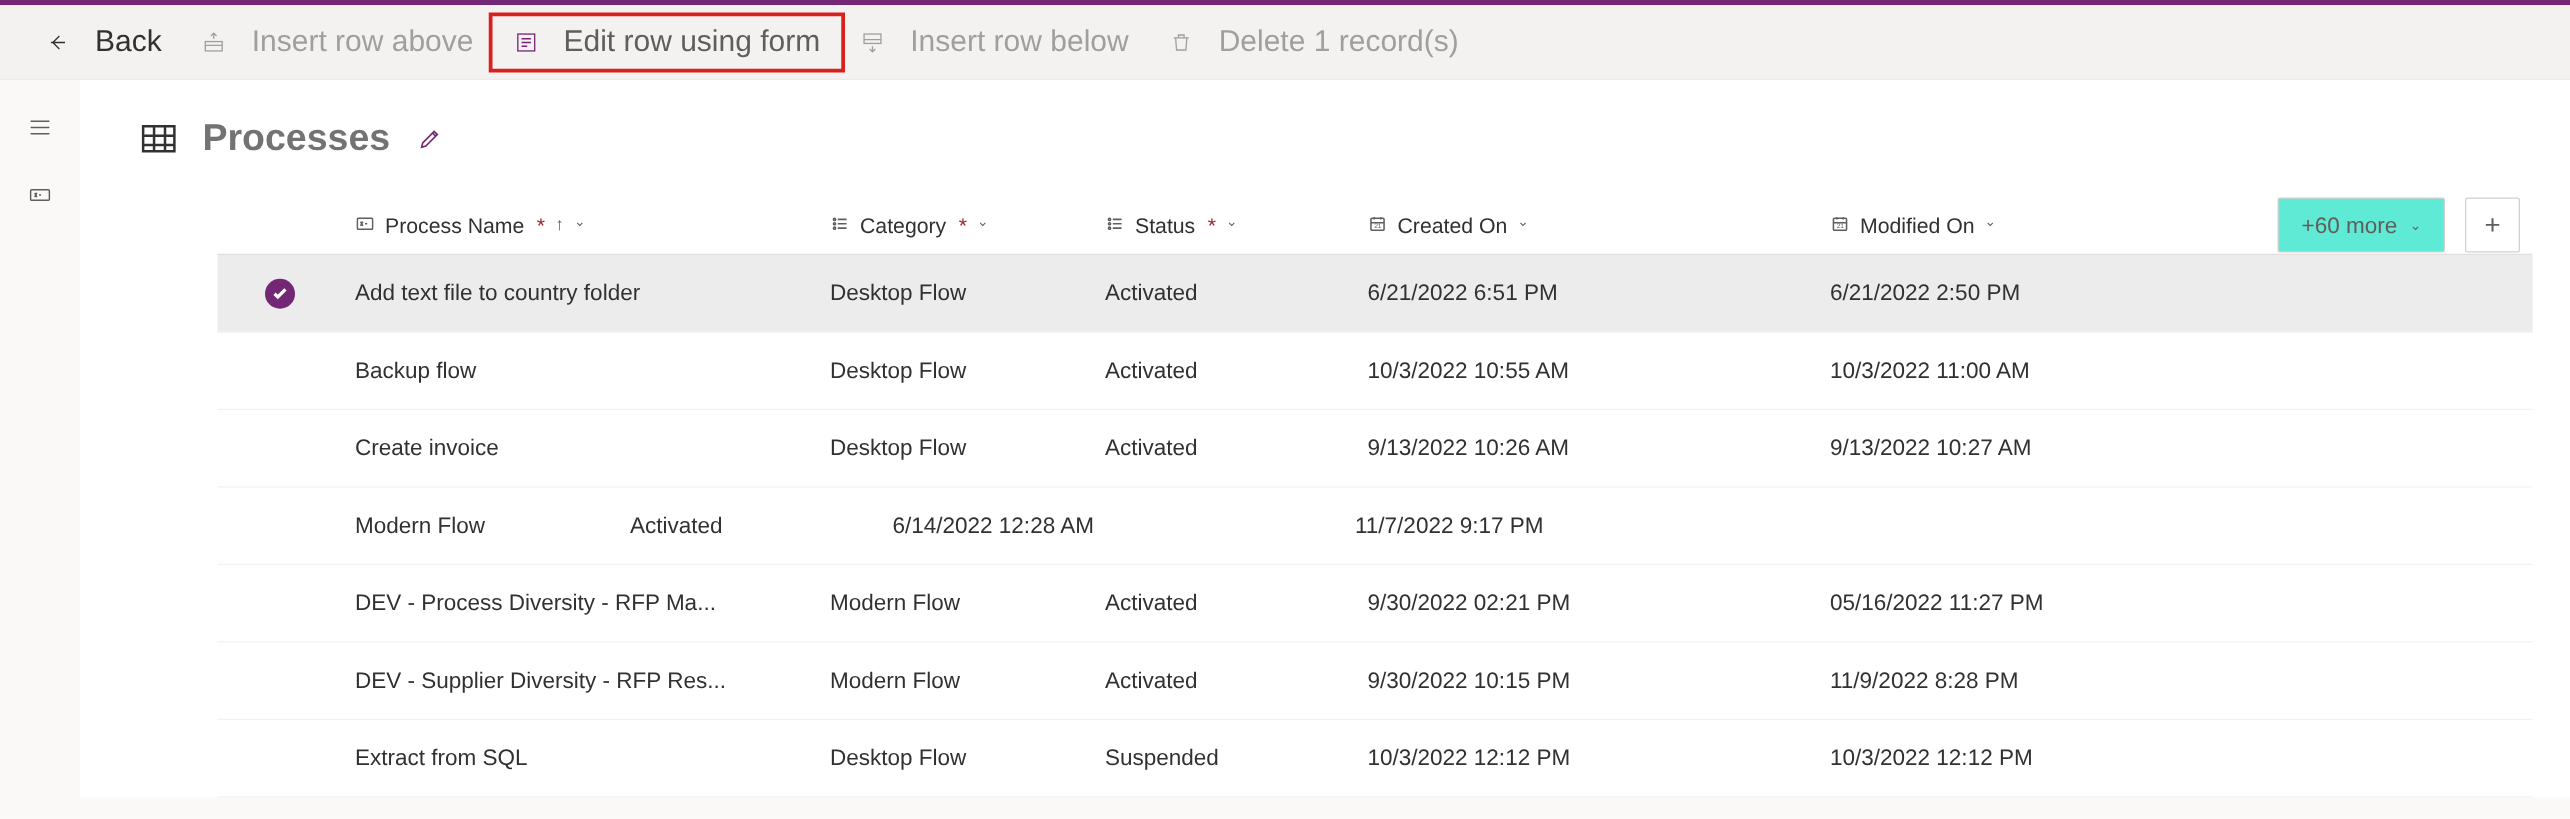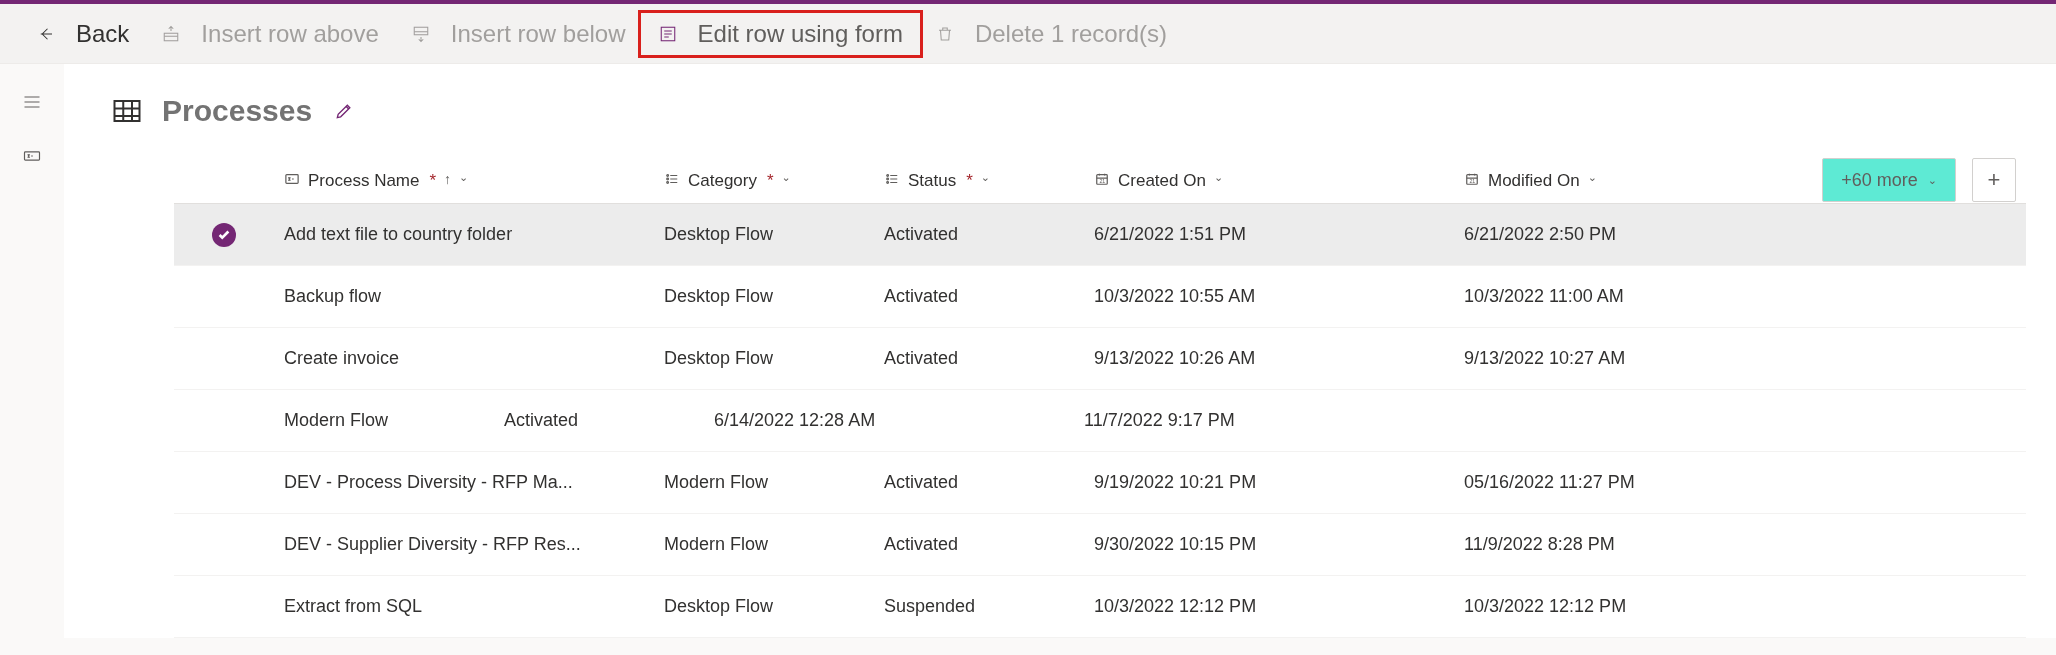--- a/index.html
+++ b/index.html
@@ -73,39 +73,39 @@
   <div class="tb-item disabled">
     <span class="tb-icon">
       <svg viewBox="0 0 24 24">
           <rect x="3" y="11" width="18" height="10"></rect>
           <path d="M3 15h18"></path>
           <path d="M12 2v6M9 5l3-3 3 3"></path>
         </svg>
     </span>
     <span>Insert row above</span>
   </div>
+  <div class="tb-item highlighted">
+    <span class="tb-icon" style="color:#742774">
+      <svg viewBox="0 0 24 24">
+          <rect x="3" y="3" width="18" height="18"></rect>
+          <path d="M7 8h10M7 12h10M7 16h6"></path>
+        </svg>
+    </span>
+    <span>Edit row using form</span>
+    <div class="highlight-box"></div>
+  </div>
   <div class="tb-item disabled">
     <span class="tb-icon">
       <svg viewBox="0 0 24 24">
           <rect x="3" y="3" width="18" height="10"></rect>
           <path d="M3 9h18"></path>
           <path d="M12 22v-6M9 19l3 3 3-3"></path>
         </svg>
     </span>
     <span>Insert row below</span>
-  </div>
-  <div class="tb-item highlighted">
-    <span class="tb-icon" style="color:#742774">
-      <svg viewBox="0 0 24 24">
-          <rect x="3" y="3" width="18" height="18"></rect>
-          <path d="M7 8h10M7 12h10M7 16h6"></path>
-        </svg>
-    </span>
-    <span>Edit row using form</span>
-    <div class="highlight-box"></div>
   </div>
   <div class="tb-item disabled">
     <span class="tb-icon">
       <svg viewBox="0 0 24 24">
           <path d="M4 7h16M9 7V4h6v3M6 7l1 13h10l1-13"></path>
         </svg>
     </span>
     <span>Delete 1 record(s)</span>
   </div>
 </div>
@@ -223,21 +223,21 @@
           <div class="cell-check">
             <div class="checkmark">
               <svg viewBox="0 0 16 16">
                 <path d="M3 8l3 3 7-7"></path>
               </svg>
             </div>
           </div>
           <div class="cell col-name">Add text file to country folder</div>
           <div class="cell col-cat">Desktop Flow</div>
           <div class="cell col-stat">Activated</div>
-          <div class="cell col-cre">6/21/2022 1:51 PM</div>
+          <div class="cell col-cre">6/21/2022 6:51 PM</div>
           <div class="cell col-mod">6/21/2022 2:50 PM</div>
         </div>
         <div class="row">
           <div class="cell-check"></div>
           <div class="cell col-name">Backup flow</div>
           <div class="cell col-cat">Desktop Flow</div>
           <div class="cell col-stat">Activated</div>
           <div class="cell col-cre">10/3/2022 10:55 AM</div>
           <div class="cell col-mod">10/3/2022 11:00 AM</div>
         </div>
@@ -254,21 +254,21 @@
           <div class="cell col-cat">Modern Flow</div>
           <div class="cell col-stat">Activated</div>
           <div class="cell col-cre">6/14/2022 12:28 AM</div>
           <div class="cell col-mod">11/7/2022 9:17 PM</div>
         </div>
         <div class="row">
           <div class="cell-check"></div>
           <div class="cell col-name">DEV - Process Diversity - RFP Ma...</div>
           <div class="cell col-cat">Modern Flow</div>
           <div class="cell col-stat">Activated</div>
-          <div class="cell col-cre">9/19/2022 10:21 PM</div>
+          <div class="cell col-cre">9/30/2022 02:21 PM</div>
           <div class="cell col-mod">05/16/2022 11:27 PM</div>
         </div>
         <div class="row">
           <div class="cell-check"></div>
           <div class="cell col-name">DEV - Supplier Diversity - RFP Res...</div>
           <div class="cell col-cat">Modern Flow</div>
           <div class="cell col-stat">Activated</div>
           <div class="cell col-cre">9/30/2022 10:15 PM</div>
           <div class="cell col-mod">11/9/2022 8:28 PM</div>
         </div>

